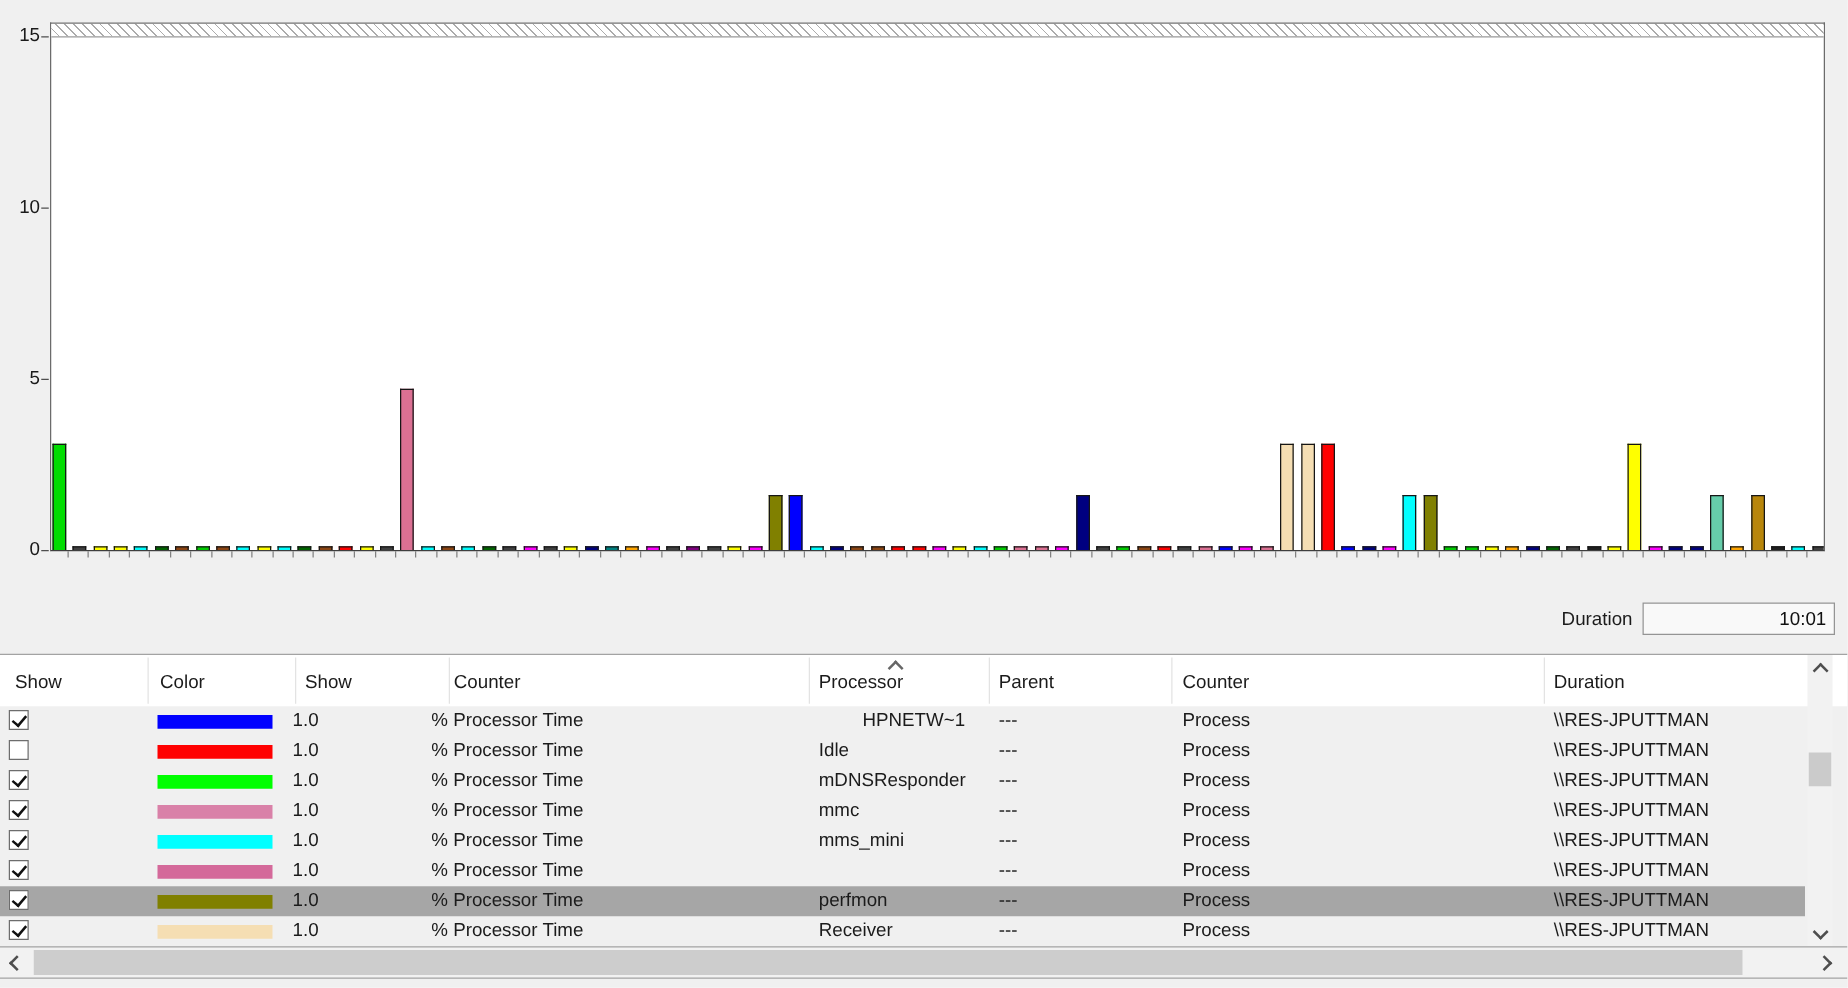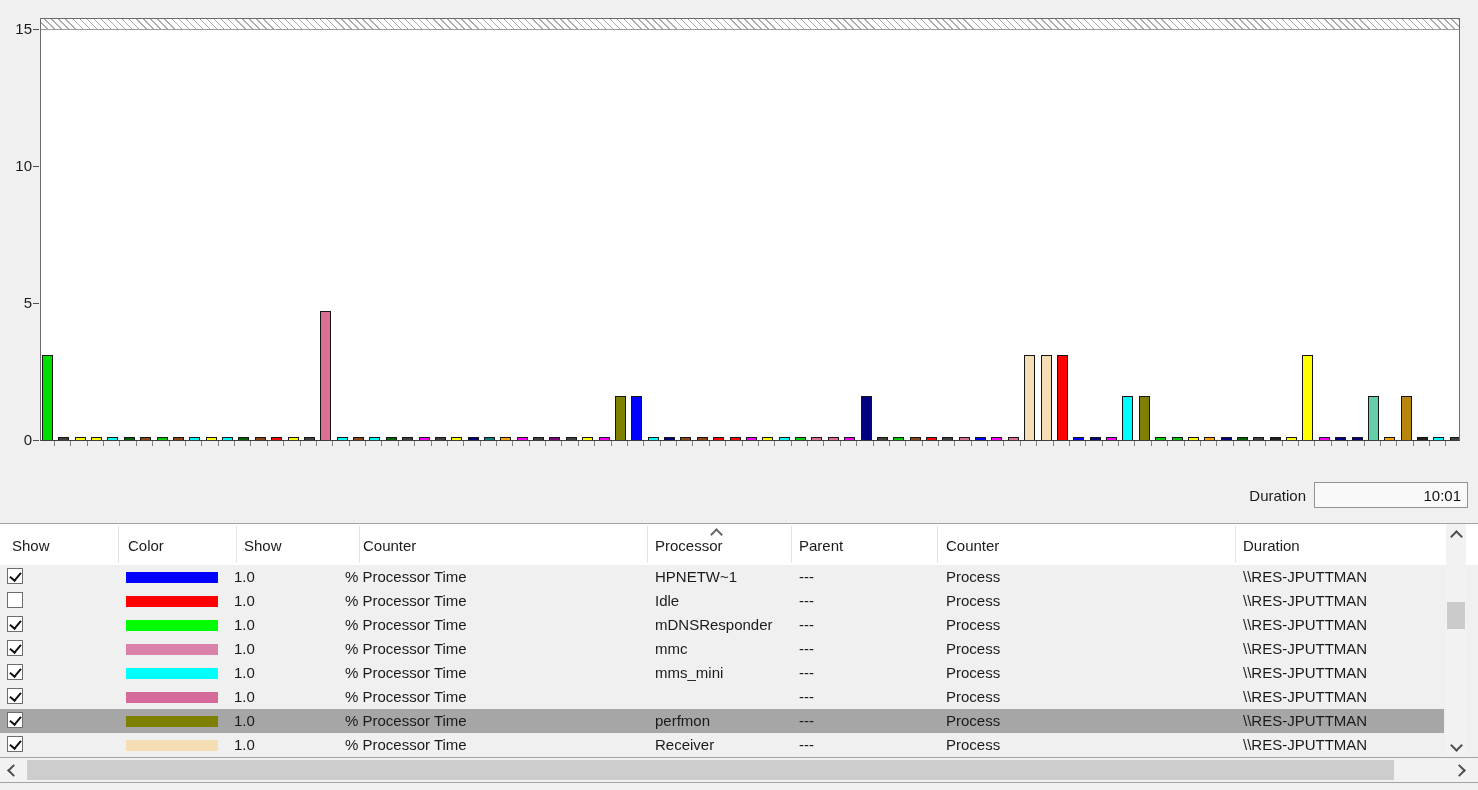--- a/index.html
+++ b/index.html
@@ -280,21 +280,21 @@
       <div class="vsep" style="left:1235px"></div>
     </div>
     <div class="rows">
         <div class="row">
           <div class="checkbox">
             <span class="mark"></span>
           </div>
           <div class="swatch" style="background: rgb(0, 0, 255);"></div>
           <div class="cell" style="left: 234px;">1.0</div>
           <div class="cell" style="left: 345px;">% Processor Time</div>
-          <div class="cell" style="left: 655px;">HPNETW~1</div>
+          <div class="cell" style="left: 690px;">HPNETW~1</div>
           <div class="cell" style="left: 799px;">---</div>
           <div class="cell" style="left: 946px;">Process</div>
           <div class="cell" style="left: 1243px;">\\RES-JPUTTMAN</div>
         </div>
         <div class="row">
           <div class="checkbox"></div>
           <div class="swatch" style="background: rgb(255, 0, 0);"></div>
           <div class="cell" style="left: 234px;">1.0</div>
           <div class="cell" style="left: 345px;">% Processor Time</div>
           <div class="cell" style="left: 655px;">Idle</div>

